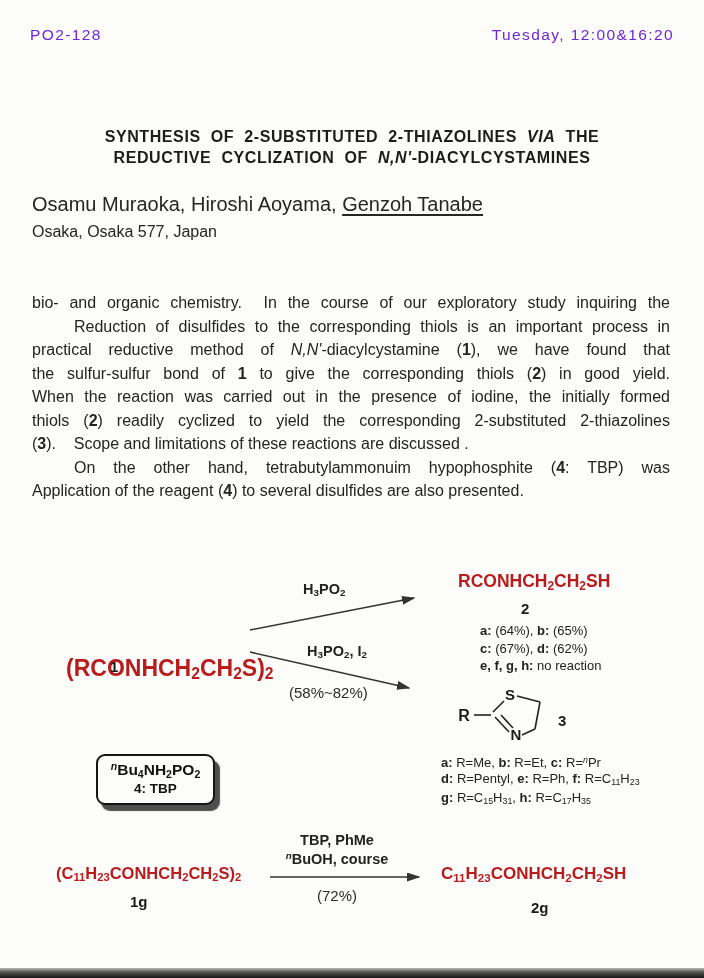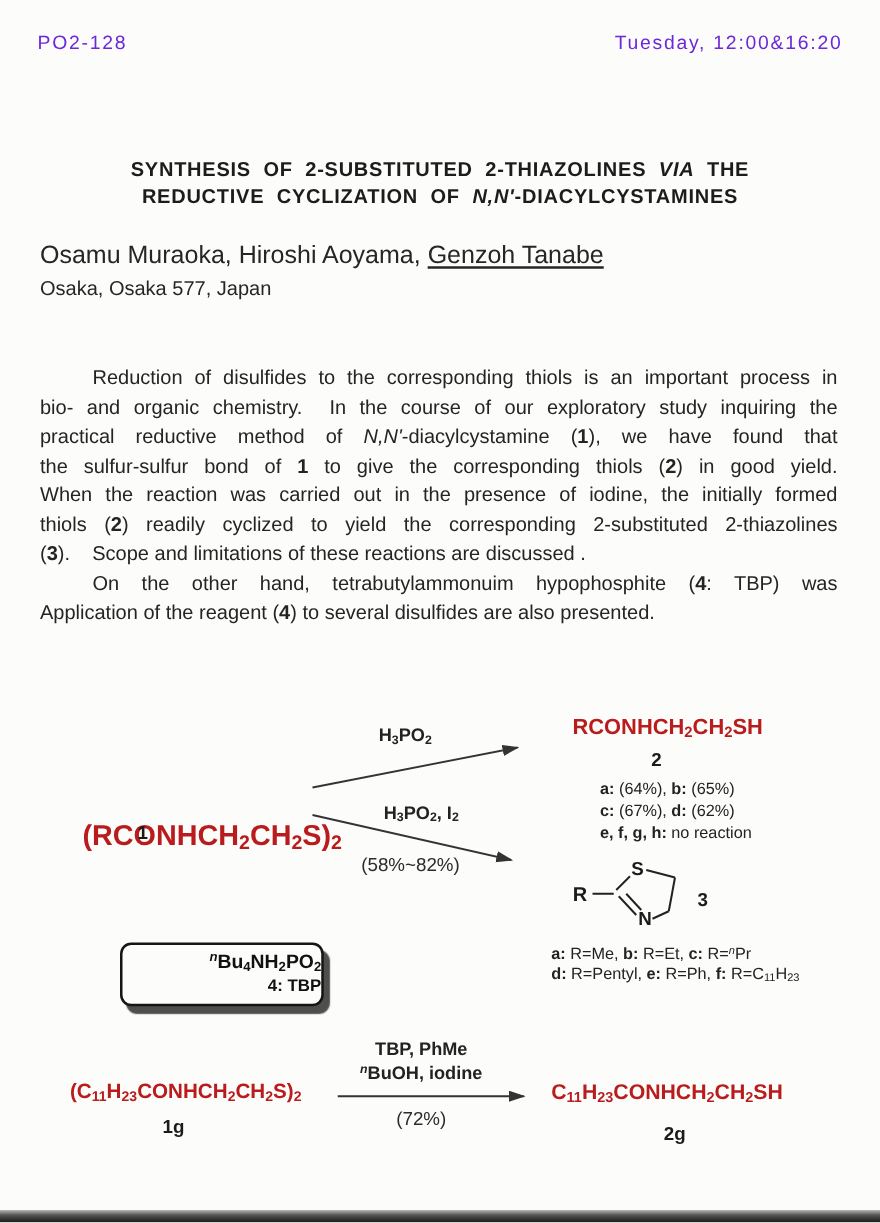--- a/index.html
+++ b/index.html
@@ -39,21 +39,21 @@
   .rlabel{position:absolute;font-weight:700;color:#222;font-size:14.5px;white-space:nowrap;}
   .ylabel{position:absolute;font-weight:400;color:#2c2c2c;font-size:15px;white-space:nowrap;}
   .notes{position:absolute;font-size:13px;color:#222;white-space:nowrap;}
   .arrow-svg{position:absolute;}
   .arrow-svg line{stroke:#333;stroke-width:1.5;}
 
   .tbp-box{
     position:absolute;left:96px;top:754px;width:115px;height:47px;
     border:2.2px solid #151515;border-radius:9px;background:#fcfcfa;
     box-shadow:5px 6px 1px #4e4e4e;
-    text-align:right;color:#111;padding-left:44px;
+    text-align:center;color:#111;
   }
   .tbp-l1{margin-top:4px;font-size:15.5px;font-weight:700;white-space:nowrap;}
   .tbp-l2{margin-top:1px;font-size:13.5px;font-weight:700;}
 
   .ring-svg{position:absolute;left:448px;top:682px;}
   .ring-svg line{stroke:#222;stroke-width:1.6;}
   .ring-svg text{fill:#1b1b1b;font-family:"Liberation Sans","DejaVu Sans",sans-serif;font-weight:700;}
 
   .bottom-band{
     position:absolute;left:0;right:0;bottom:0;height:10px;
@@ -74,22 +74,22 @@
   </div>
 
   <div class="authors"><span>Osamu Muraoka, Hiroshi Aoyama, </span><span class="s-u">Genzoh Tanabe</span></div>
 
   <div class="affil">
       <div class="bodyline"><span>Osaka, Osaka 577, Japan</span></div>
     </div>
 
   <div class="bodytext">
     <div>
+        <div class="bodyline just"><span>bio- and organic chemistry.&nbsp; In the course of our exploratory study inquiring the</span></div>
         <div class="bodyline just ind"><span>Reduction of disulfides to the corresponding thiols is an important process in</span></div>
-        <div class="bodyline just"><span>bio- and organic chemistry.&nbsp; In the course of our exploratory study inquiring the</span></div>
         <div class="bodyline just"><span>practical reductive method of </span><span class="s-i">N,N'</span><span>-diacylcystamine (</span><span class="s-b">1</span><span>), we have found that</span></div>
         <div class="bodyline just"><span>the sulfur-sulfur bond of </span><span class="s-b">1</span><span> to give the corresponding thiols (</span><span class="s-b">2</span><span>) in good yield.</span></div>
         <div class="bodyline just"><span>When the reaction was carried out in the presence of iodine, the initially formed</span></div>
         <div class="bodyline just"><span>thiols (</span><span class="s-b">2</span><span>) readily cyclized to yield the corresponding 2-substituted 2-thiazolines</span></div>
         <div class="bodyline"><span>(</span><span class="s-b">3</span><span>).&nbsp;&nbsp;&nbsp; Scope and limitations of these reactions are discussed&nbsp;.</span></div>
       </div>
     <div>
         <div class="bodyline just ind"><span>On the other hand, tetrabutylammonuim hypophosphite (</span><span class="s-b">4</span><span>: TBP) was</span></div>
         <div class="bodyline"><span>Application of the reagent (</span><span class="s-b">4</span><span>) to several disulfides are also presented.</span></div>
       </div>
@@ -136,32 +136,33 @@
     <line x1="61" y1="50" x2="47" y2="35"></line>
     <line x1="65" y1="46" x2="53" y2="33"></line>
     <text x="16" y="39" text-anchor="middle" font-size="16">R</text>
     <text x="62" y="18" text-anchor="middle" font-size="15">S</text>
     <text x="68" y="58" text-anchor="middle" font-size="15">N</text>
   </svg>
   <div class="clabel" style="left:558px;top:712px;">3</div>
   <div class="notes" style="left:441px;top:752px;line-height:16px;">
       <div class="bodyline"><span class="s-b">a:</span><span> R=Me, </span><span class="s-b">b:</span><span> R=Et, </span><span class="s-b">c:</span><span> R=</span><span class="s-sup s-i">n</span><span>Pr</span></div>
       <div class="bodyline"><span class="s-b">d:</span><span> R=Pentyl, </span><span class="s-b">e:</span><span> R=Ph, </span><span class="s-b">f:</span><span> R=C</span><span class="s-sub">11</span><span>H</span><span class="s-sub">23</span></div>
+      <div class="bodyline"><span class="s-b">g:</span><span> R=C</span><span class="s-sub">15</span><span>H</span><span class="s-sub">31</span><span>, </span><span class="s-b">h:</span><span> R=C</span><span class="s-sub">17</span><span>H</span><span class="s-sub">35</span></div>
     </div>
 
   <div class="tbp-box">
     <div class="tbp-l1"><span class="s-sup s-i">n</span><span>Bu</span><span class="s-sub">4</span><span>NH</span><span class="s-sub">2</span><span>PO</span><span class="s-sub">2</span></div>
     <div class="tbp-l2">4: TBP</div>
   </div>
 
   <div class="chem" style="left:56px;top:864px;font-size:16.5px;"><span>(C</span><span class="s-sub">11</span><span>H</span><span class="s-sub">23</span><span>CONHCH</span><span class="s-sub">2</span><span>CH</span><span class="s-sub">2</span><span>S)</span><span class="s-sub">2</span></div>
   <div class="clabel" style="left:130px;top:893px;">1g</div>
 
   <div class="rlabel" style="left:262px;top:832px;width:150px;text-align:center;">TBP, PhMe</div>
-  <div class="rlabel" style="left:262px;top:850px;width:150px;text-align:center;"><span class="s-sup s-i">n</span><span>BuOH, iodine</span></div>
+  <div class="rlabel" style="left:262px;top:850px;width:150px;text-align:center;"><span class="s-sup s-i">n</span><span>BuOH, course</span></div>
 
   <svg class="arrow-svg" style="left:270px;top:869px;" width="158" height="16" viewBox="0 0 158 16">
     <defs>
         <marker id="ah3" markerWidth="10" markerHeight="8" refX="8" refY="3" orient="auto">
           <path d="M0,0 L9,3 L0,6 Z" fill="#333"></path>
         </marker>
       </defs>
     <line x1="0" y1="8" x2="149" y2="8" marker-end="url(#ah3)"></line>
   </svg>
   <div class="ylabel" style="left:262px;top:887px;width:150px;text-align:center;">(72%)</div>

